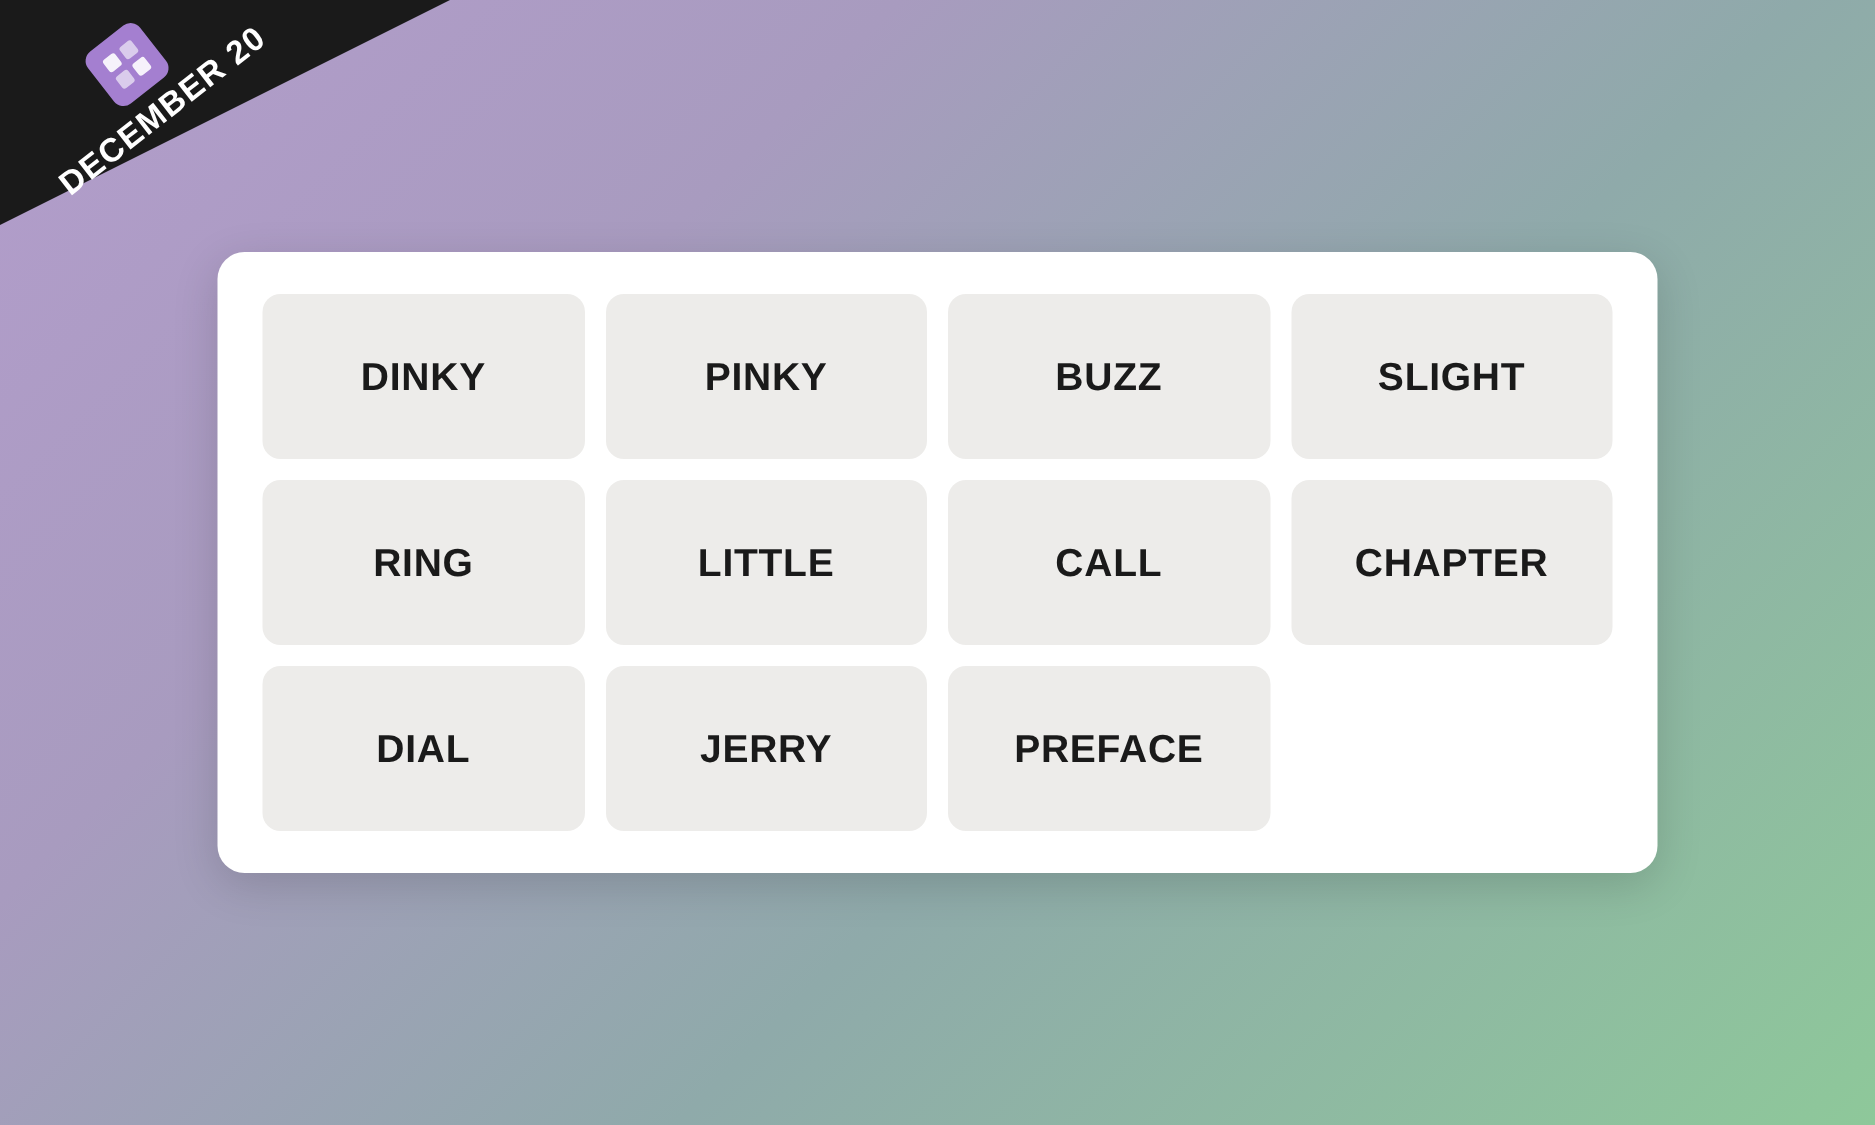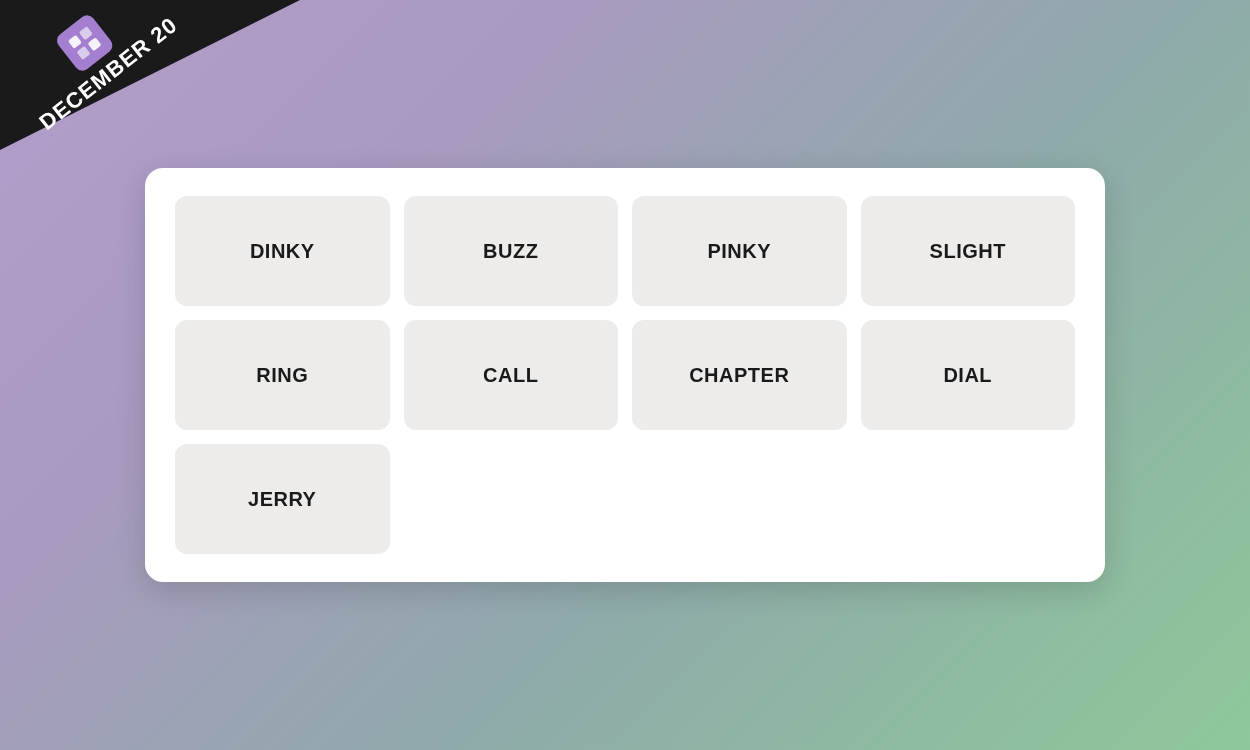--- a/index.html
+++ b/index.html
@@ -93,21 +93,21 @@
       border-radius: 12px;
       height: 110px;
       display: flex;
       align-items: center;
       justify-content: center;
       cursor: pointer;
       transition: background 0.15s;
     }
 
     .cell-label {
-      font-size: 20px;
+      font-size: 26px;
       font-weight: 900;
       color: #1a1a1a;
       letter-spacing: 0.5px;
       text-transform: uppercase;
     }
   </style>
 </head>
 <body>
 
 <div class="corner-banner">
@@ -125,37 +125,43 @@
   </div>
 </div>
 
 <div class="main-card">
   <div class="grid" id="word-grid">
 
   <div class="cell">
         <span class="cell-label">DINKY</span>
       </div>
       <div class="cell">
-        <span class="cell-label">BUZZ</span>
+        <span class="cell-label">PINKY</span>
       </div>
       <div class="cell">
-        <span class="cell-label">PINKY</span>
+        <span class="cell-label">BUZZ</span>
       </div>
       <div class="cell">
         <span class="cell-label">SLIGHT</span>
       </div>
       <div class="cell">
         <span class="cell-label">RING</span>
+      </div>
+      <div class="cell">
+        <span class="cell-label">LITTLE</span>
       </div>
       <div class="cell">
         <span class="cell-label">CALL</span>
       </div>
       <div class="cell">
         <span class="cell-label">CHAPTER</span>
       </div>
       <div class="cell">
         <span class="cell-label">DIAL</span>
       </div>
       <div class="cell">
         <span class="cell-label">JERRY</span>
       </div>
+      <div class="cell">
+        <span class="cell-label">PREFACE</span>
+      </div>
     </div>
 </div>
 
 </body></html>

